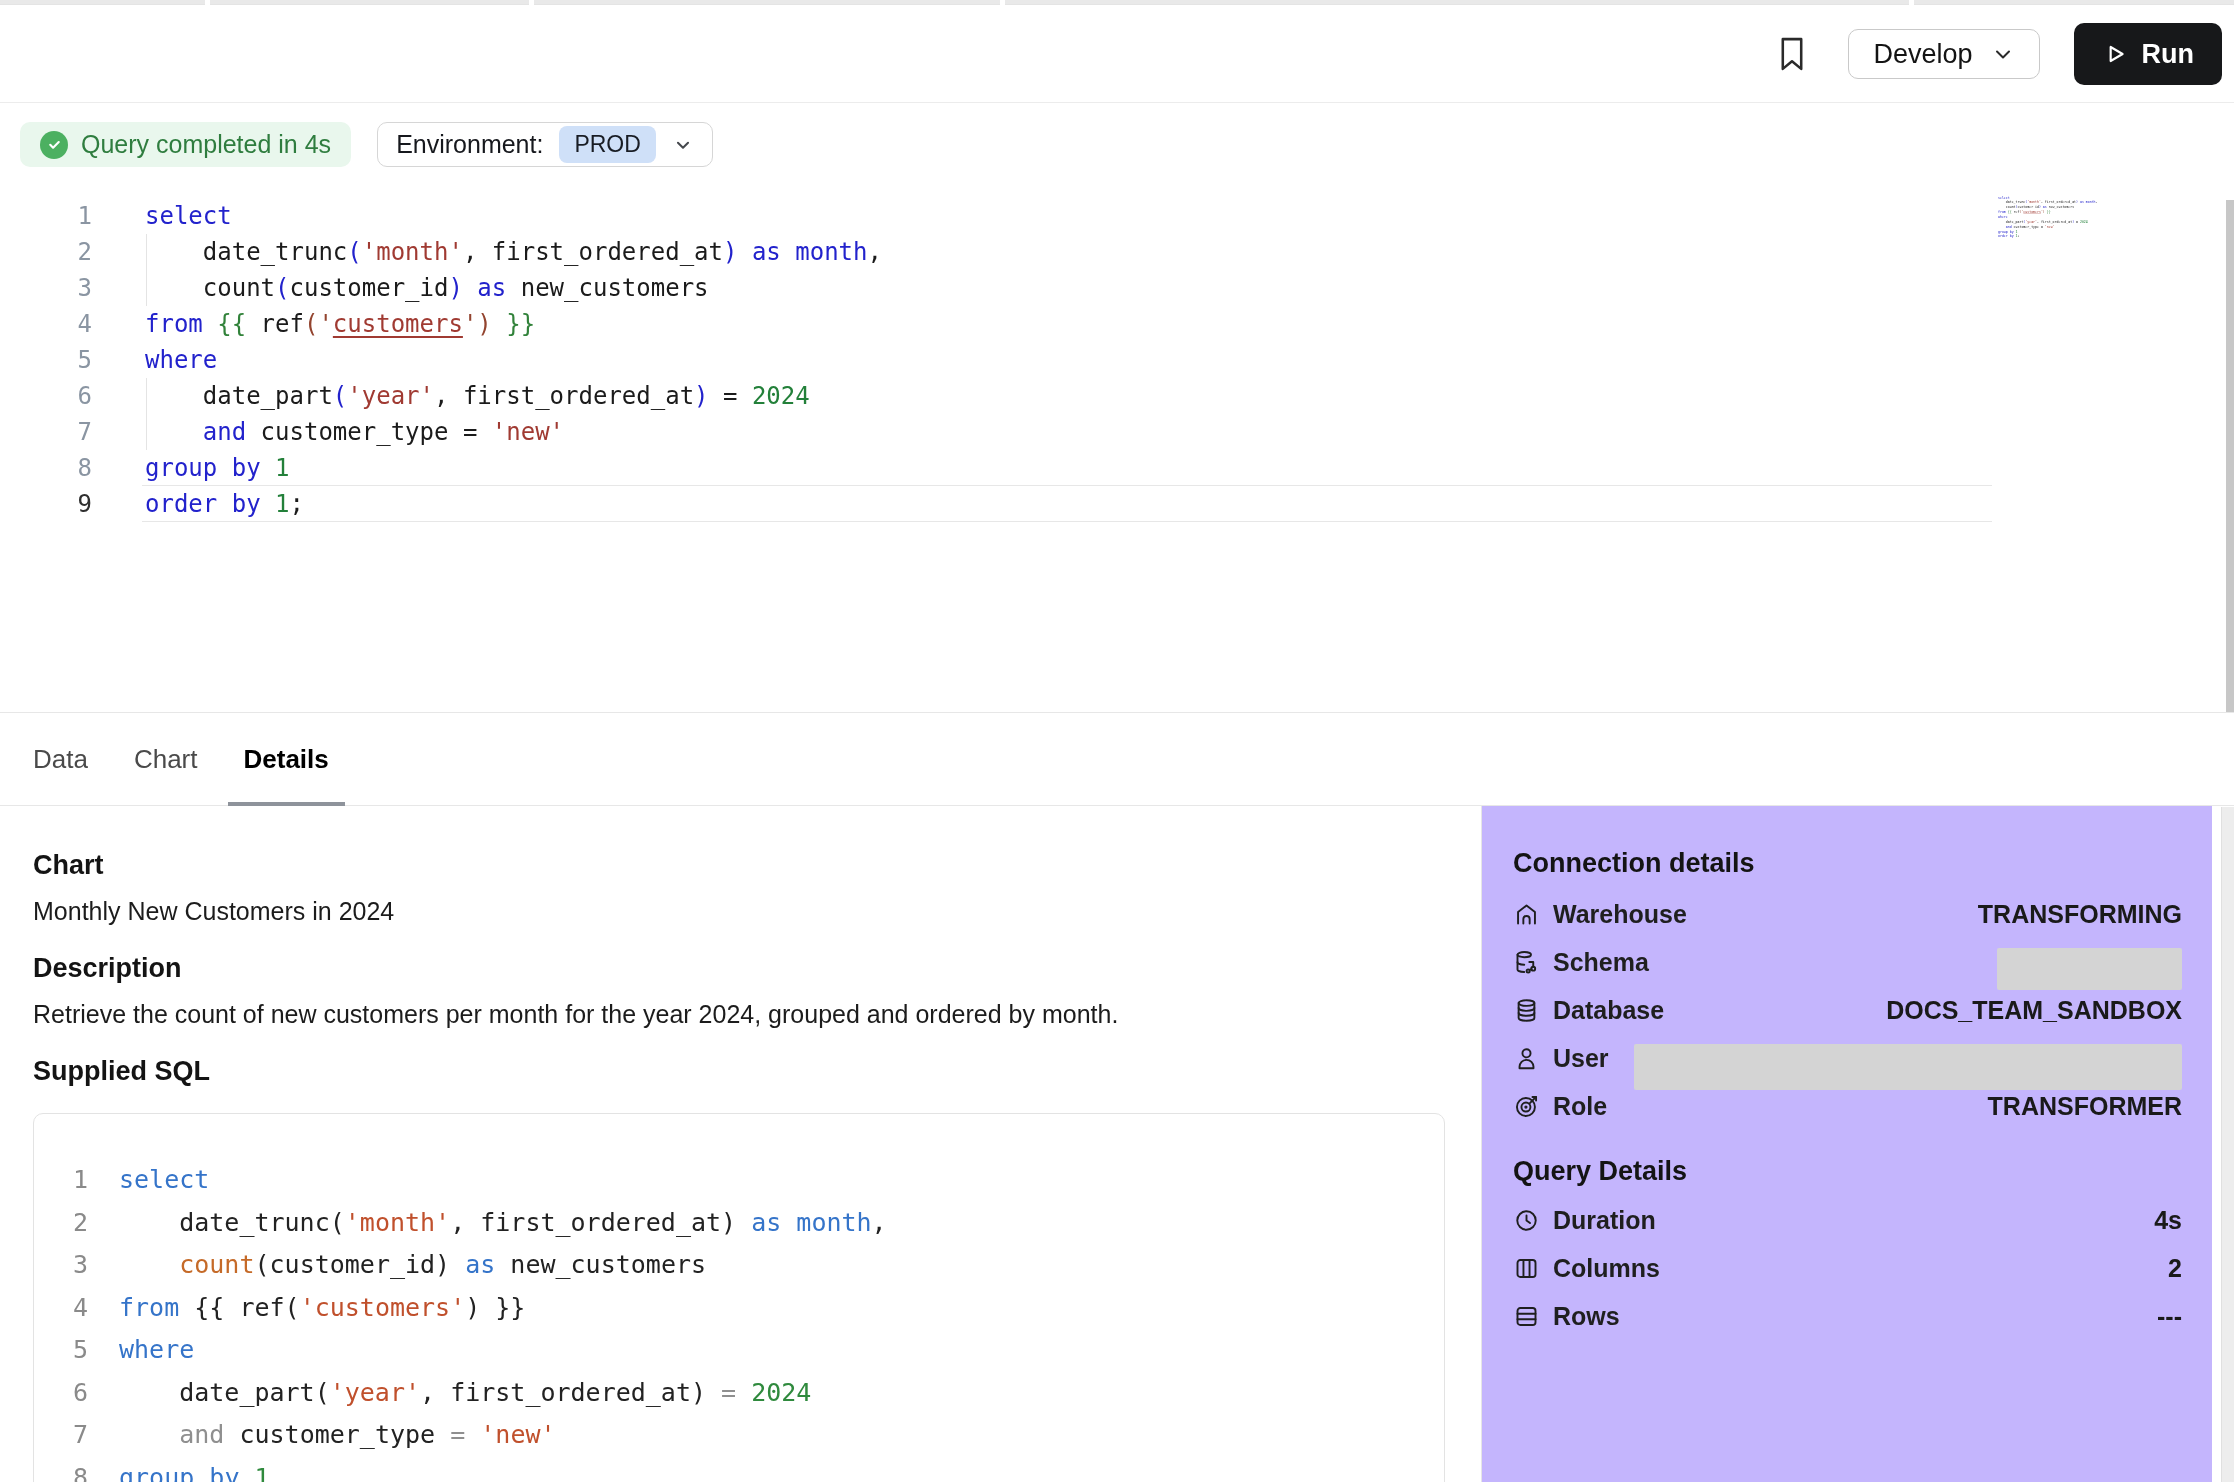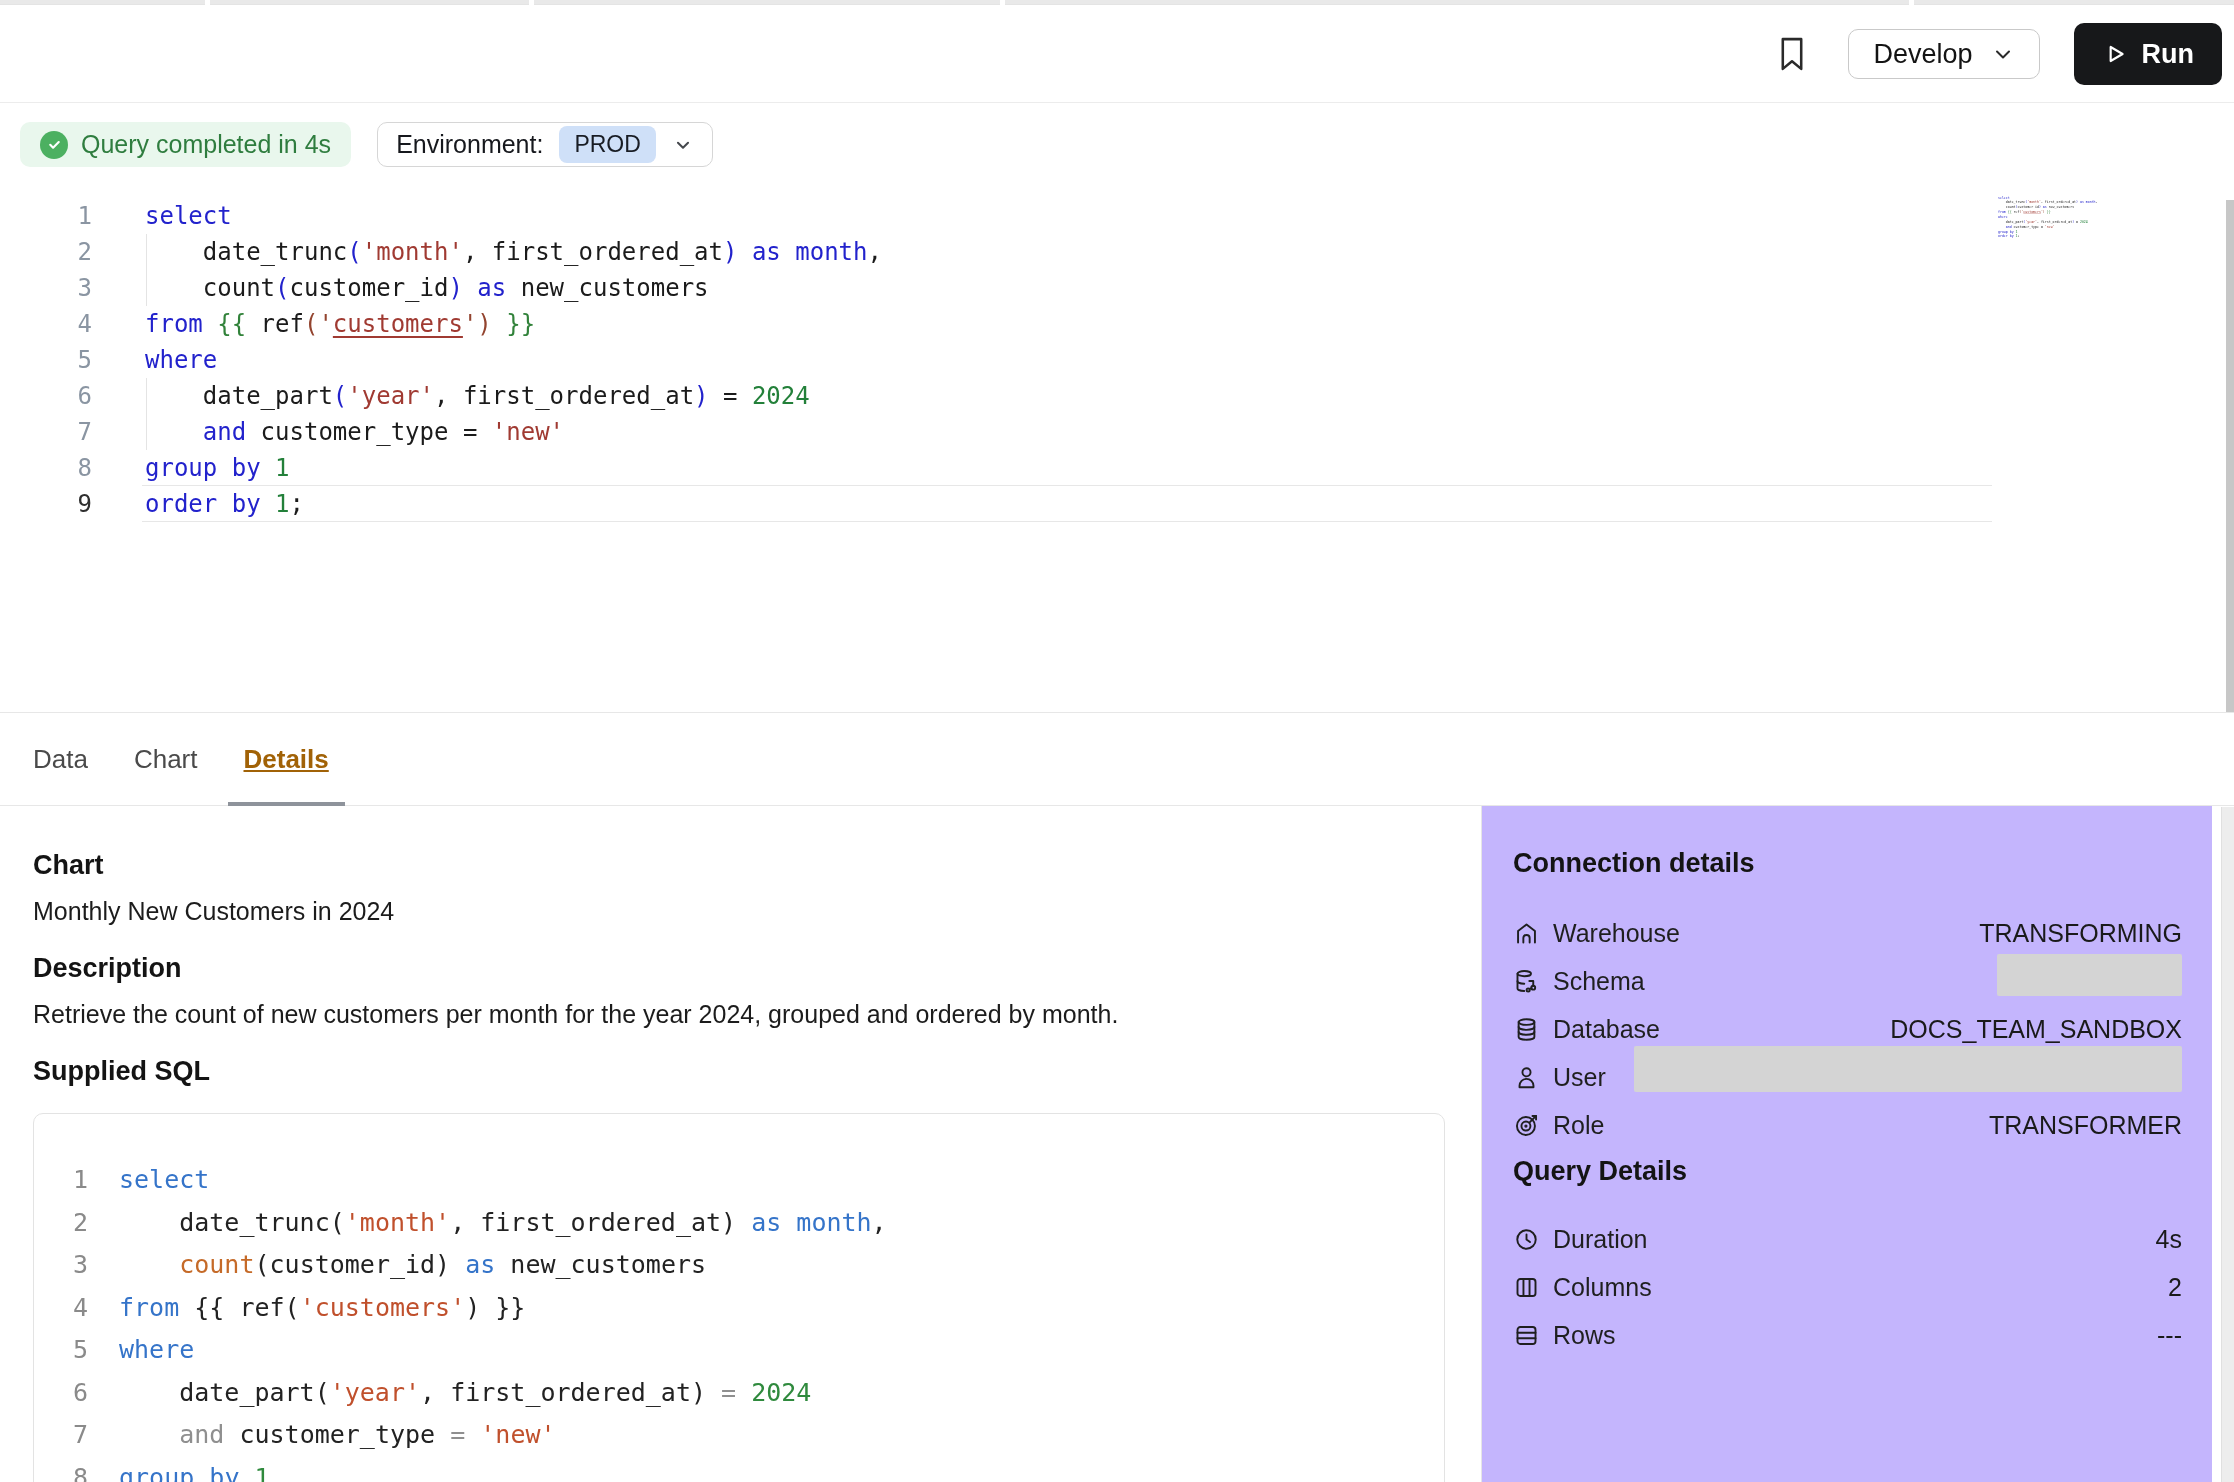--- a/index.html
+++ b/index.html
@@ -49,41 +49,41 @@
   .ig1 { top:36px; height:72px; } .ig2 { top:180px; height:72px; }
   .minimap { position:absolute; left:1998px; top:-3px; transform:scale(0.135); transform-origin:0 0; width:1400px; }
   .overview-ruler { position:absolute; left:2226px; top:2px; width:8px; height:572px; background:#c7c7c7; }
   .section-grip { position:absolute; left:2220px; top:784px; width:14px; height:14px; background:#5c5f63; }
 
   
   .tabbar { position:absolute; top:712px; left:0; width:2234px; height:94px; background:#fff;
             border-top:1px solid #e7e7e7; border-bottom:1px solid #e7e7e7;
             display:flex; align-items:stretch; padding-left:33px; gap:46px; }
   .tab { display:flex; align-items:center; font-size:26px; color:#4a4a4a; cursor:pointer; position:relative; }
-  .tab.active { color:#a16207; font-weight:700;text-decoration:underline; }
+  .tab.active { color:#000000; font-weight:700; }
   .tab.active::after { content:""; position:absolute; left:-16px; right:-16px; bottom:-1px; height:4px; background:#8e939b; }
 
   
   .heading { position:absolute; left:33px; font-size:27px; font-weight:700; color:#141414; }
   .body-text { position:absolute; left:33px; font-size:25px; color:#1c1c1c; }
   .sql-box { position:absolute; left:33px; top:1113px; width:1412px; height:540px;
              border:1.5px solid #e3e3e3; border-radius:10px; background:#fff; overflow:hidden; }
   .sql-box .gutter { position:absolute; left:24px; top:45px; width:30px; text-align:right;
                      font:25px/42.5px "DejaVu Sans Mono", monospace; color:#8a8a8a; }
   .sql-box .gutter div { height:42.5px; }
   .sql-box .code-lines { position:absolute; left:85px; top:45px; font:25px/42.5px "DejaVu Sans Mono", monospace; white-space:pre; }
   .sq .t-kw { color:#3574c9; } .sq .t-str { color:#c0502c; } .sq .t-fn { color:#c56a28; }
   .sq .t-num { color:#2f8a3d; } .sq .t-gy { color:#8f8f8f; } .sq .t-pl { color:#222222; }
 
   
   .right-panel { position:absolute; left:1481px; top:806px; width:731px; height:676px;
                  border-left:1px solid #e6e6e6; background:#c4b5fd; padding:42px 30px 0 31px; }
   .panel-heading { font-size:27px; font-weight:700; color:#141414; height:34px; }
   .panel-heading.second { margin-top:16px; }
-  .prow { display:flex; align-items:flex-end; height:48px; }
+  .prow { display:flex; align-items:flex-start; height:48px;font-weight:bold; }
   .prow .lab { display:flex; align-items:center; gap:13px; font-size:25px; color:#1f1f1f; }
   .prow .val { margin-left:auto; font-size:25px; color:#1a1a1a; display:flex; align-items:center; gap:12px; }
   .redact { margin-left:auto; background:#d4d4d4; border-radius:2px; }
   .redact.narrow { width:185px; height:42px; }
   .redact.wide { width:548px; height:46px; }
   .success-circle { width:30px; height:30px; border-radius:50%; background:#56b66a; display:flex; align-items:center; justify-content:center; flex:none; }
   .conn-rows { margin-top:18px; }
   .qd-rows { margin-top:16px; }
 
   .details-scrollbar { position:absolute; left:2221px; top:807px; width:13px; height:675px; background:#ededed; border-left:1px solid #e0e0e0; }

